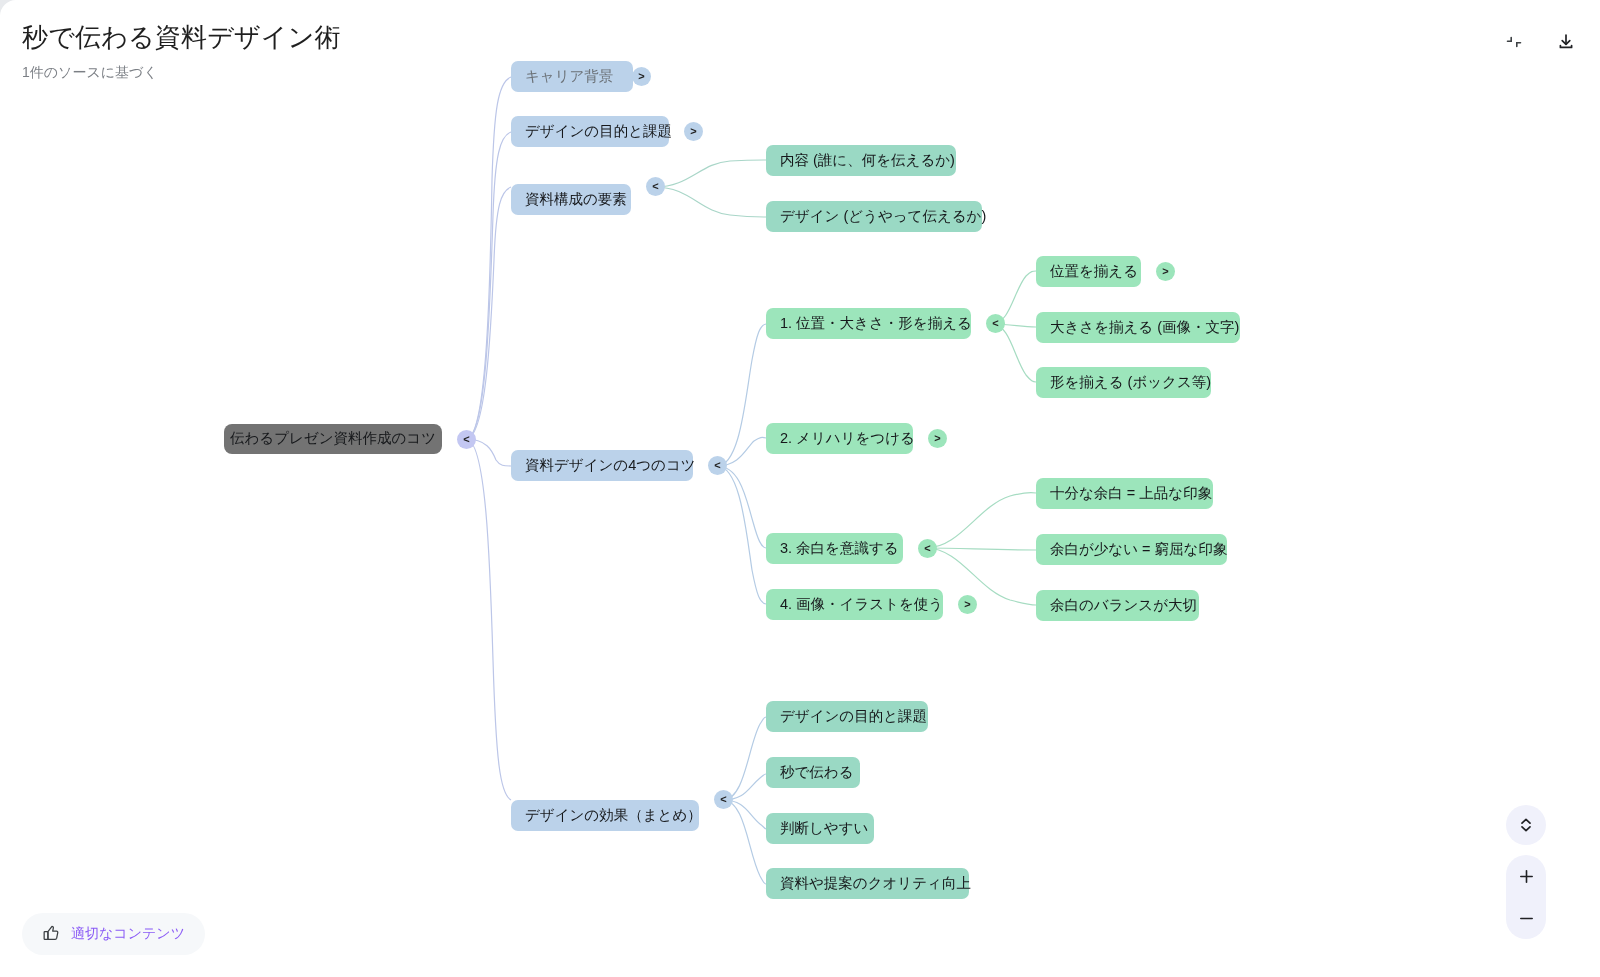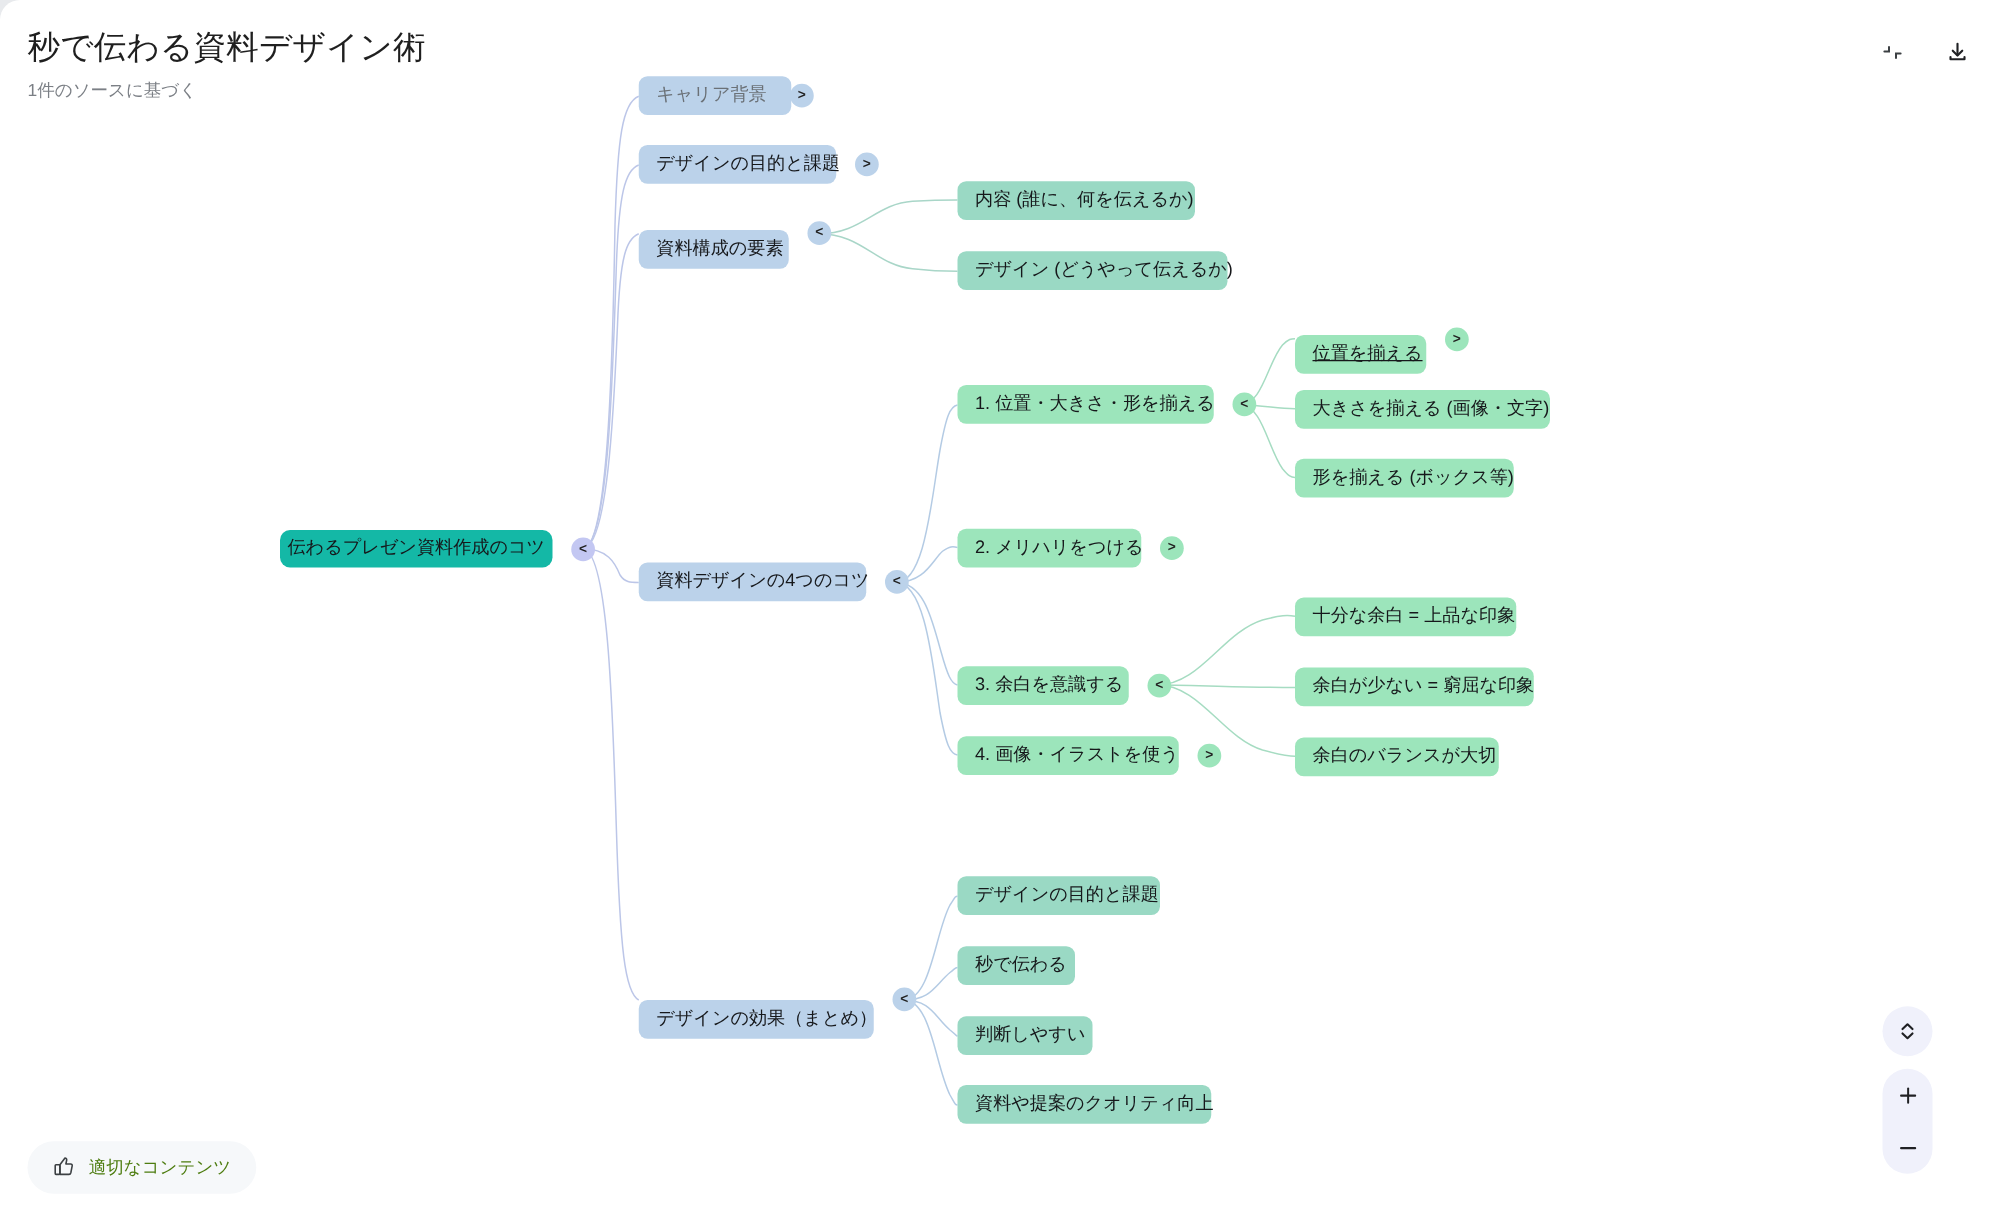--- a/index.html
+++ b/index.html
@@ -65,21 +65,21 @@
     align-items: center;
     border-radius: 7px;
     padding: 0 14px;
     font-size: 14.5px;
     line-height: 1.2;
     color: #16181b;
     white-space: nowrap;
     cursor: pointer;
     user-select: none;
   }
-  .node.root  { background: #14b8a6; border-radius: 8px; }
+  .node.root  { background: #737373; border-radius: 8px; }
   .node.blue  { background: #bbd2ea; }
   .node.teal  { background: #9ad9c4; }
   .node.green { background: #9ce5bb; }
   .node.dim   { color: #6b7177; }
 
   .toggle {
     position: absolute;
     width: 19px; height: 19px;
     border-radius: 50%;
     display: flex; align-items: center; justify-content: center;
@@ -99,21 +99,21 @@
     position: absolute;
     left: 22px; bottom: 22px;
     display: flex; gap: 18px;
   }
   .fb-btn {
     display: flex; align-items: center; gap: 11px;
     height: 42px;
     padding: 0 20px;
     border-radius: 21px;
     background: #f6f8fa;
-    color: #4d7c0f;
+    color: #8b5cf6;
     font-size: 14px;
     border: none;
     cursor: pointer;
     font-family: inherit;
   }
 
   
   #fit-btn {
     position: absolute;
     right: 54px; bottom: 132px;
@@ -250,21 +250,21 @@
         </div>
         <div class="toggle green" style="left: 928px; top: 429px;">&gt;</div>
         <div class="node green" style="left: 766px; top: 533px; width: 137px; height: 31px;">
           <span>3. 余白を意識する</span>
         </div>
         <div class="toggle green" style="left: 918px; top: 539px;">&lt;</div>
         <div class="node green" style="left: 766px; top: 589px; width: 177px; height: 31px;">
           <span>4. 画像・イラストを使う</span>
         </div>
         <div class="toggle green" style="left: 958px; top: 595px;">&gt;</div>
-        <div class="node green" style="left: 1036px; top: 268px; width: 105px; height: 31px; text-decoration: underline;">
+        <div class="node green" style="left: 1036px; top: 256px; width: 105px; height: 31px;">
           <span>位置を揃える</span>
         </div>
         <div class="toggle green" style="left: 1156px; top: 262px;">&gt;</div>
         <div class="node green" style="left: 1036px; top: 312px; width: 204px; height: 31px;">
           <span>大きさを揃える (画像・文字)</span>
         </div>
         <div class="node green" style="left: 1036px; top: 367px; width: 175px; height: 31px;">
           <span>形を揃える (ボックス等)</span>
         </div>
         <div class="node green" style="left: 1036px; top: 478px; width: 177px; height: 31px;">

